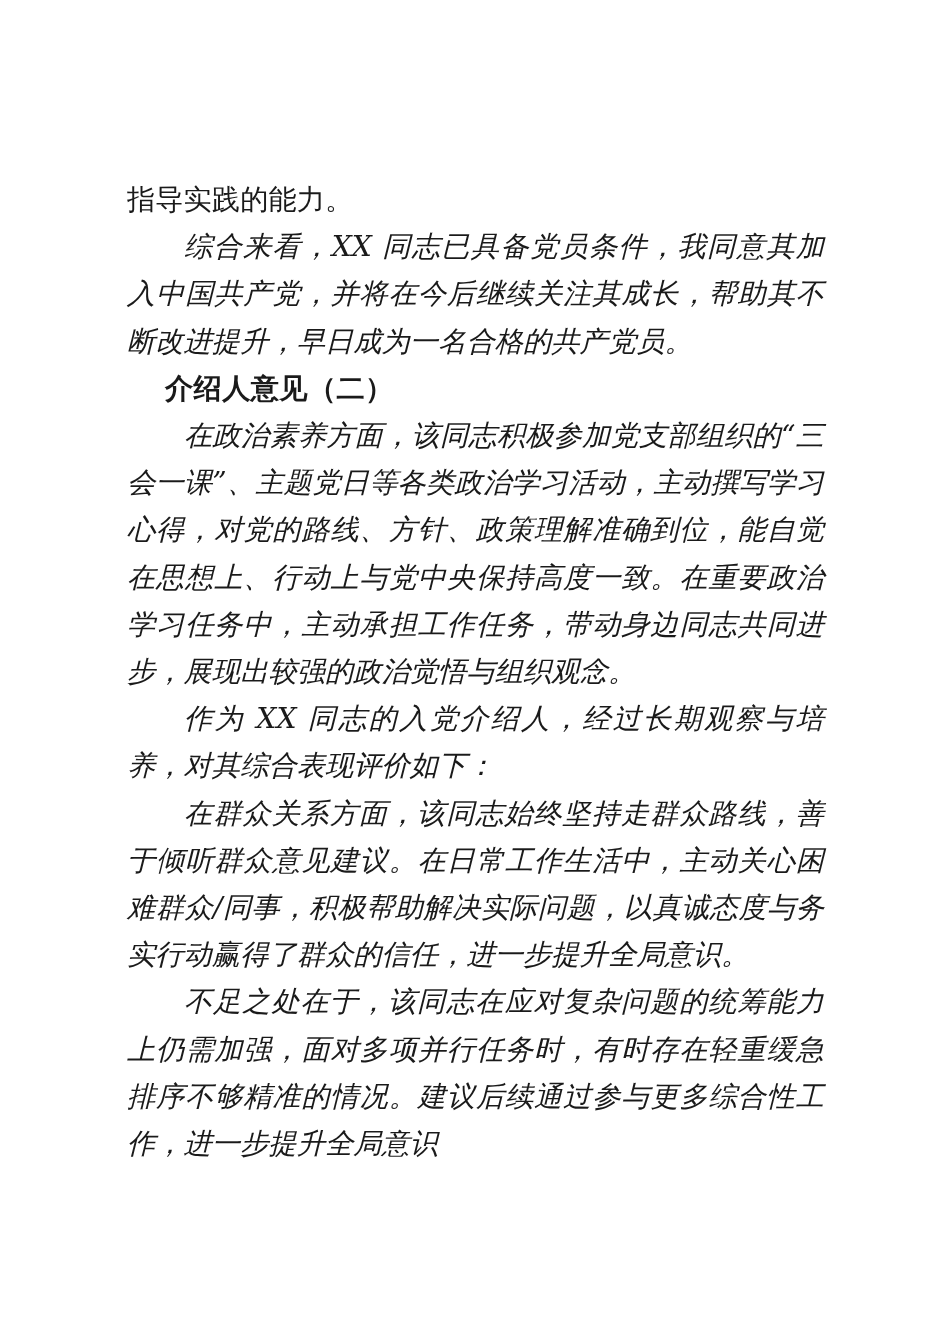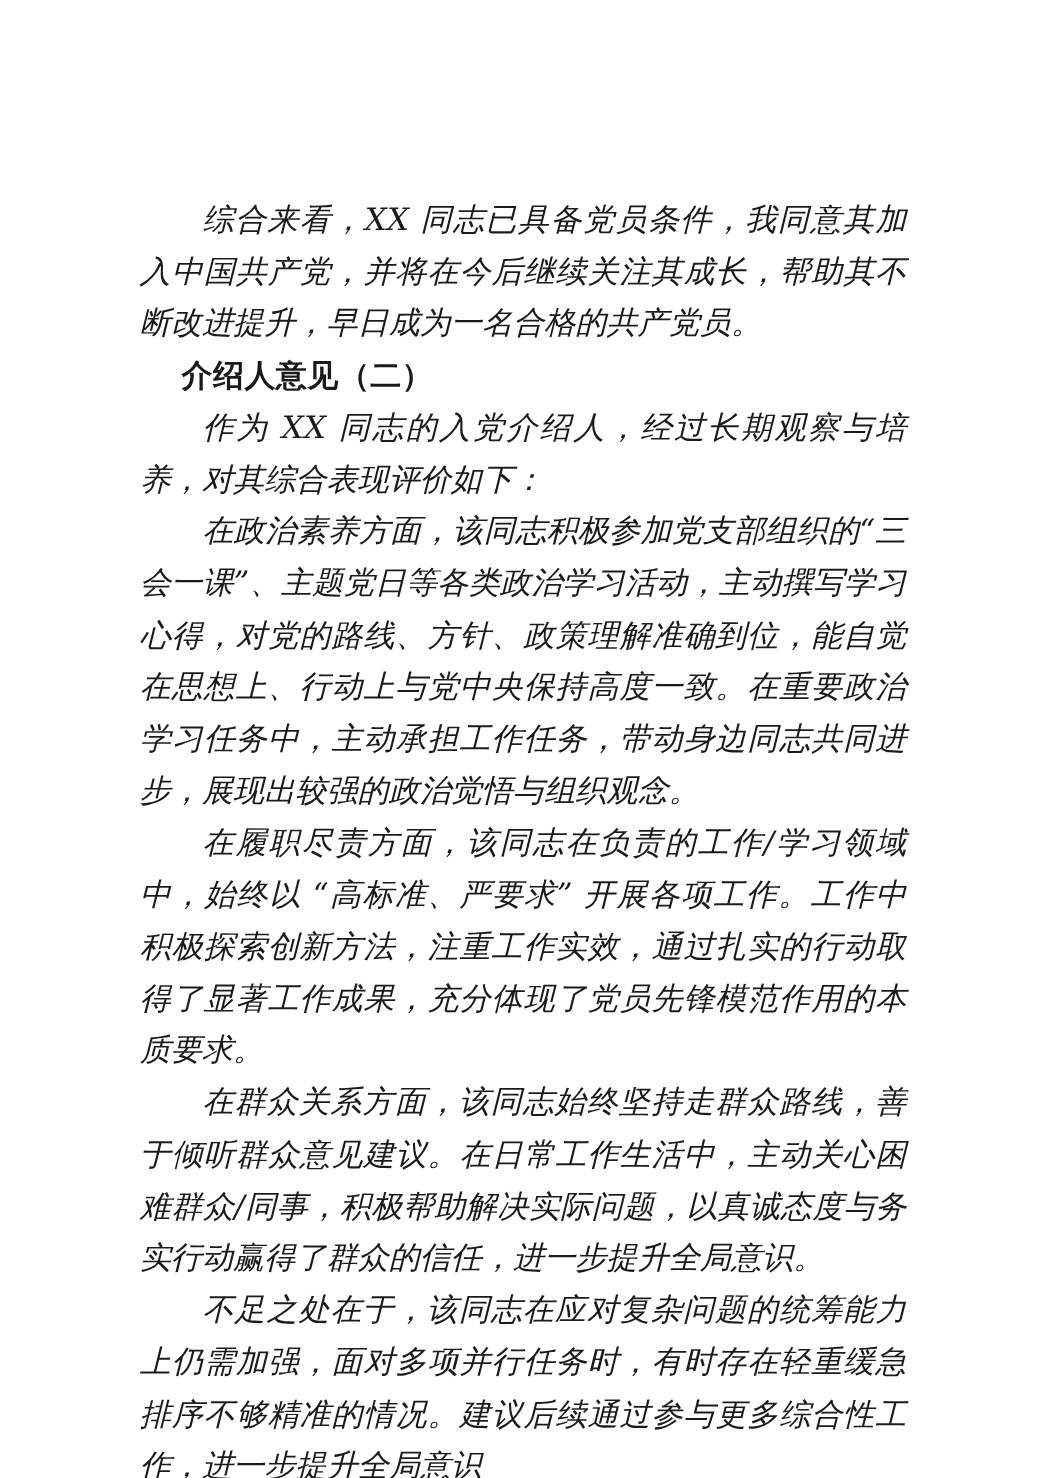--- a/index.html
+++ b/index.html
@@ -52,29 +52,29 @@
   .para.cont {
     text-indent: 0;
   }
 </style>
 </head>
 <body>
 
 <div class="page">
   <div class="text-column">
 
+    <p class="para cont">指导实践的能力。</p>
 
     <p class="para indent">综合来看，XX 同志已具备党员条件，我同意其加入中国共产党，并将在今后继续关注其成长，帮助其不断改进提升，早日成为一名合格的共产党员。</p>
 
     <p class="para heading">介绍人意见（二）</p>
 
+    <p class="para indent">在政治素养方面，该同志积极参加党支部组织的“三会一课”、主题党日等各类政治学习活动，主动撰写学习心得，对党的路线、方针、政策理解准确到位，能自觉在思想上、行动上与党中央保持高度一致。在重要政治学习任务中，主动承担工作任务，带动身边同志共同进步，展现出较强的政治觉悟与组织观念。</p>
+
     <p class="para indent">作为 XX 同志的入党介绍人，经过长期观察与培养，对其综合表现评价如下：</p>
 
-    <p class="para indent">在政治素养方面，该同志积极参加党支部组织的“三会一课”、主题党日等各类政治学习活动，主动撰写学习心得，对党的路线、方针、政策理解准确到位，能自觉在思想上、行动上与党中央保持高度一致。在重要政治学习任务中，主动承担工作任务，带动身边同志共同进步，展现出较强的政治觉悟与组织观念。</p>
-
-    <p class="para indent">在履职尽责方面，该同志在负责的工作/学习领域中，始终以 “高标准、严要求” 开展各项工作。工作中积极探索创新方法，注重工作实效，通过扎实的行动取得了显著工作成果，充分体现了党员先锋模范作用的本质要求。</p>
 
     <p class="para indent">在群众关系方面，该同志始终坚持走群众路线，善于倾听群众意见建议。在日常工作生活中，主动关心困难群众/同事，积极帮助解决实际问题，以真诚态度与务实行动赢得了群众的信任，进一步提升全局意识。</p>
 
     <p class="para indent">不足之处在于，该同志在应对复杂问题的统筹能力上仍需加强，面对多项并行任务时，有时存在轻重缓急排序不够精准的情况。建议后续通过参与更多综合性工作，进一步提升全局意识</p>
 
   </div>
 </div>
 
 </body></html>

